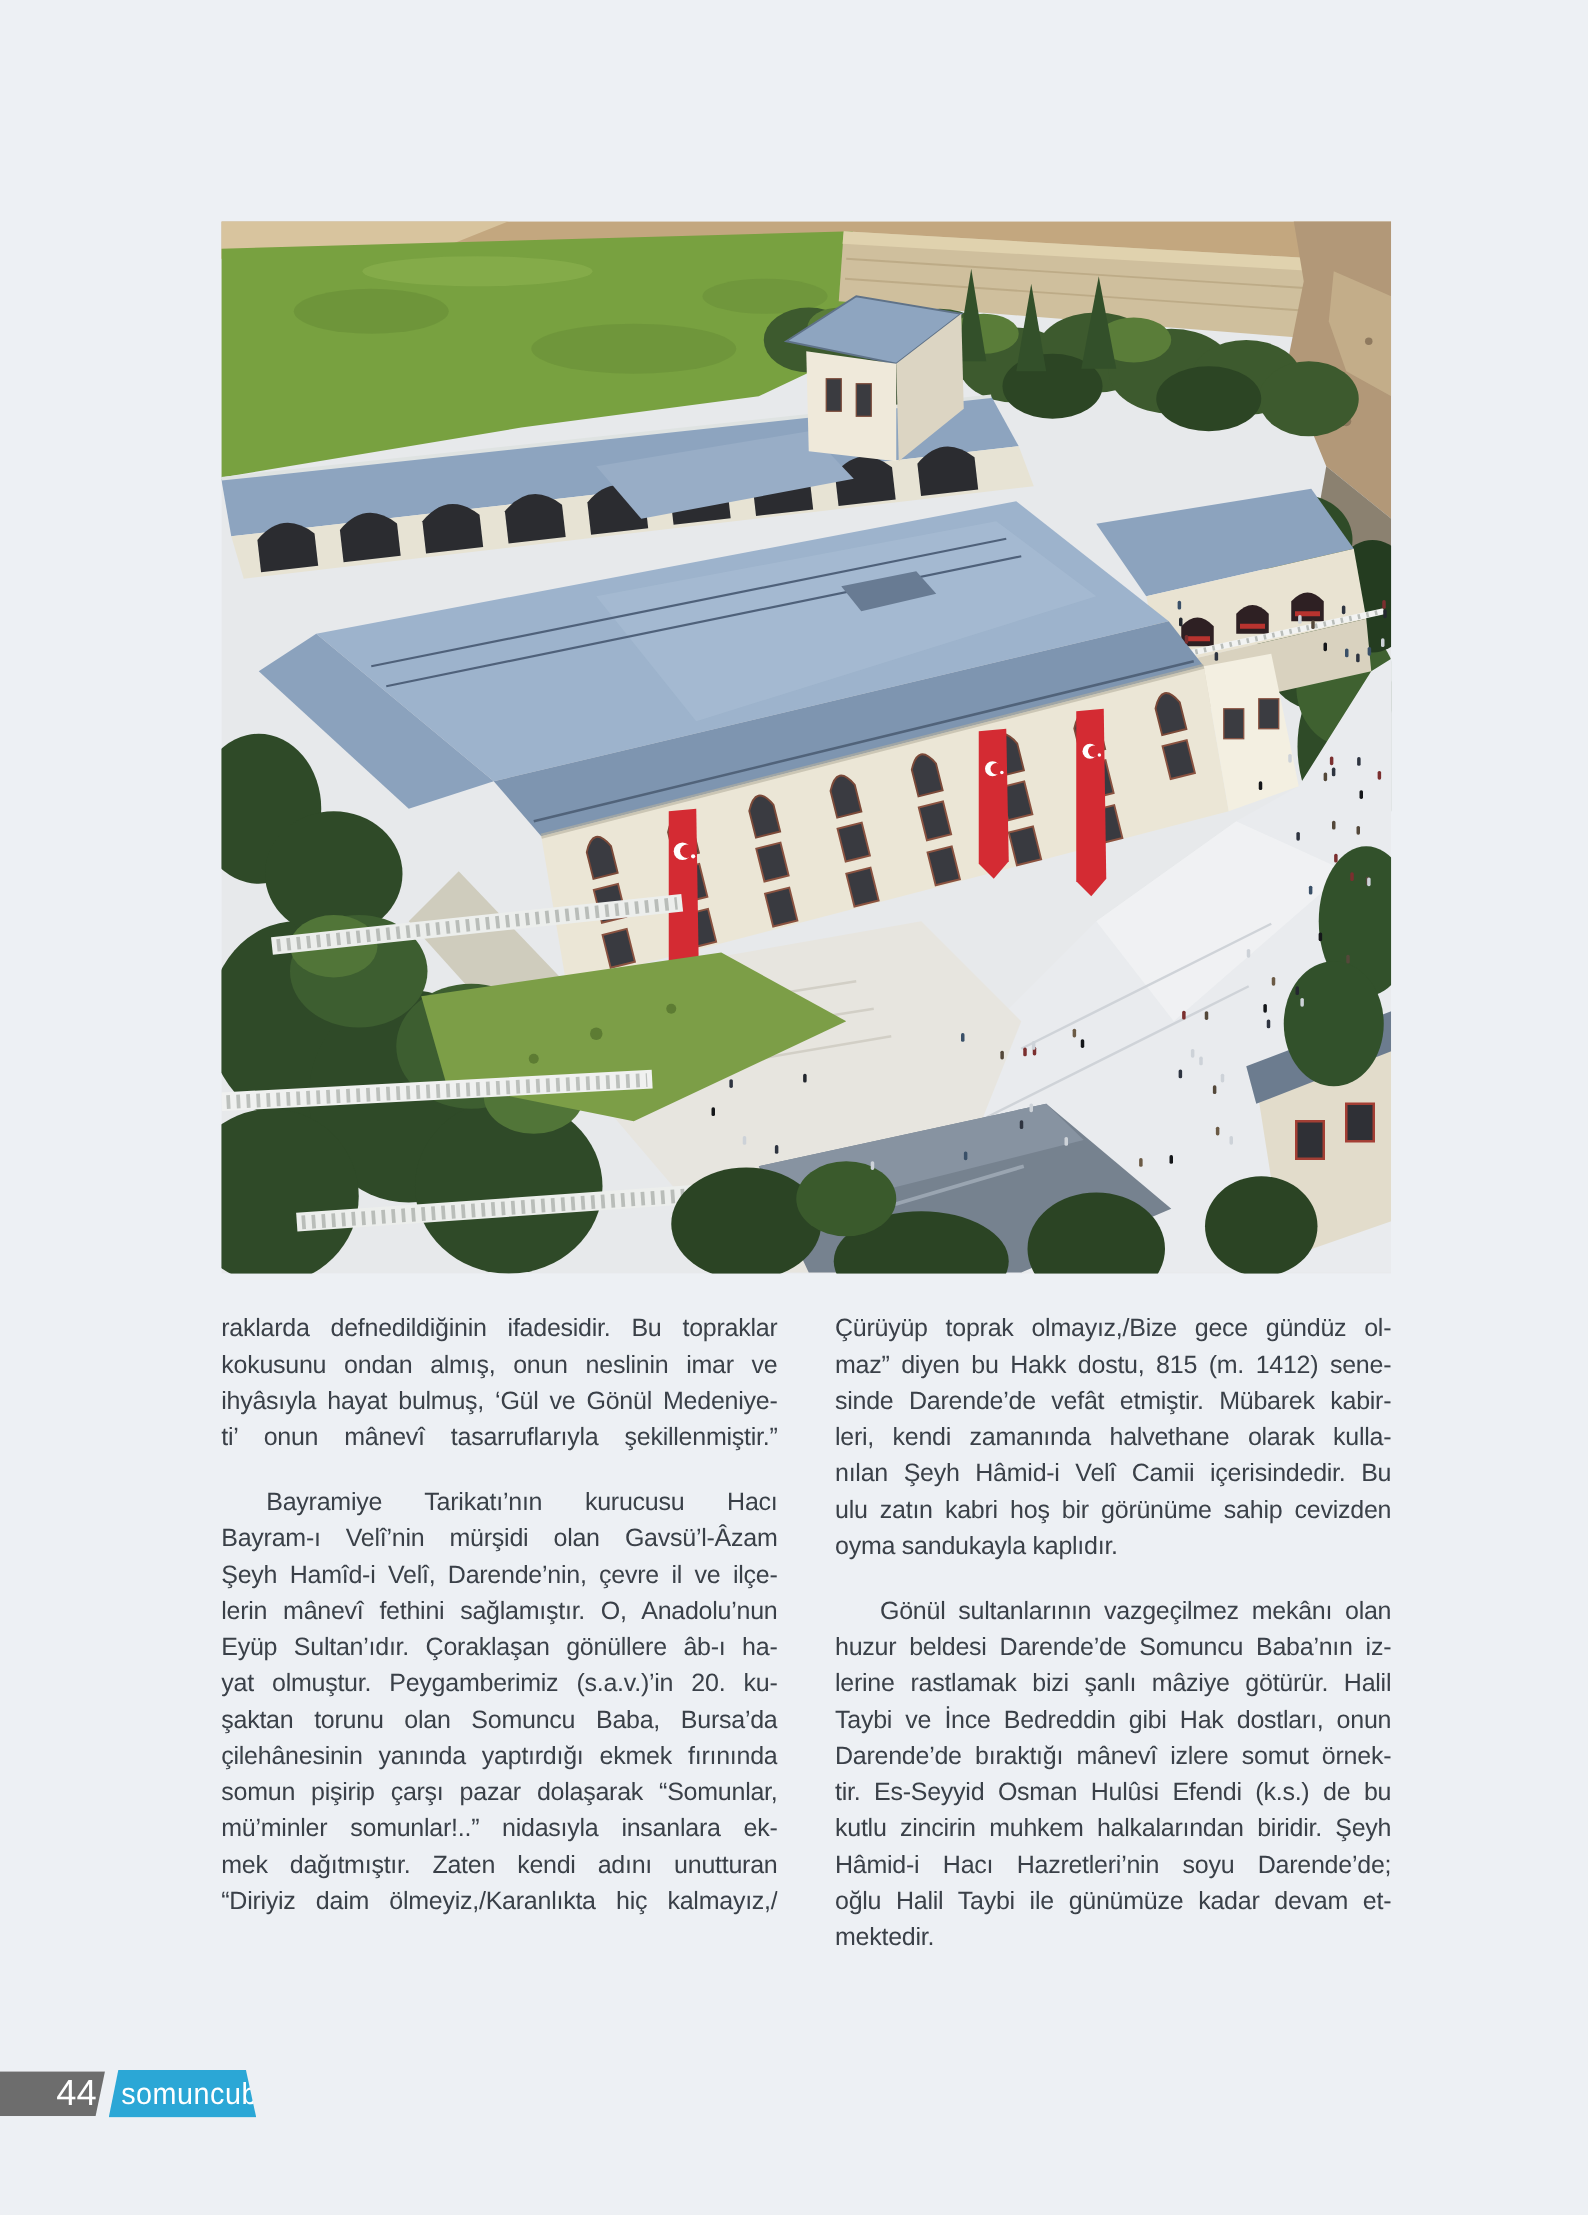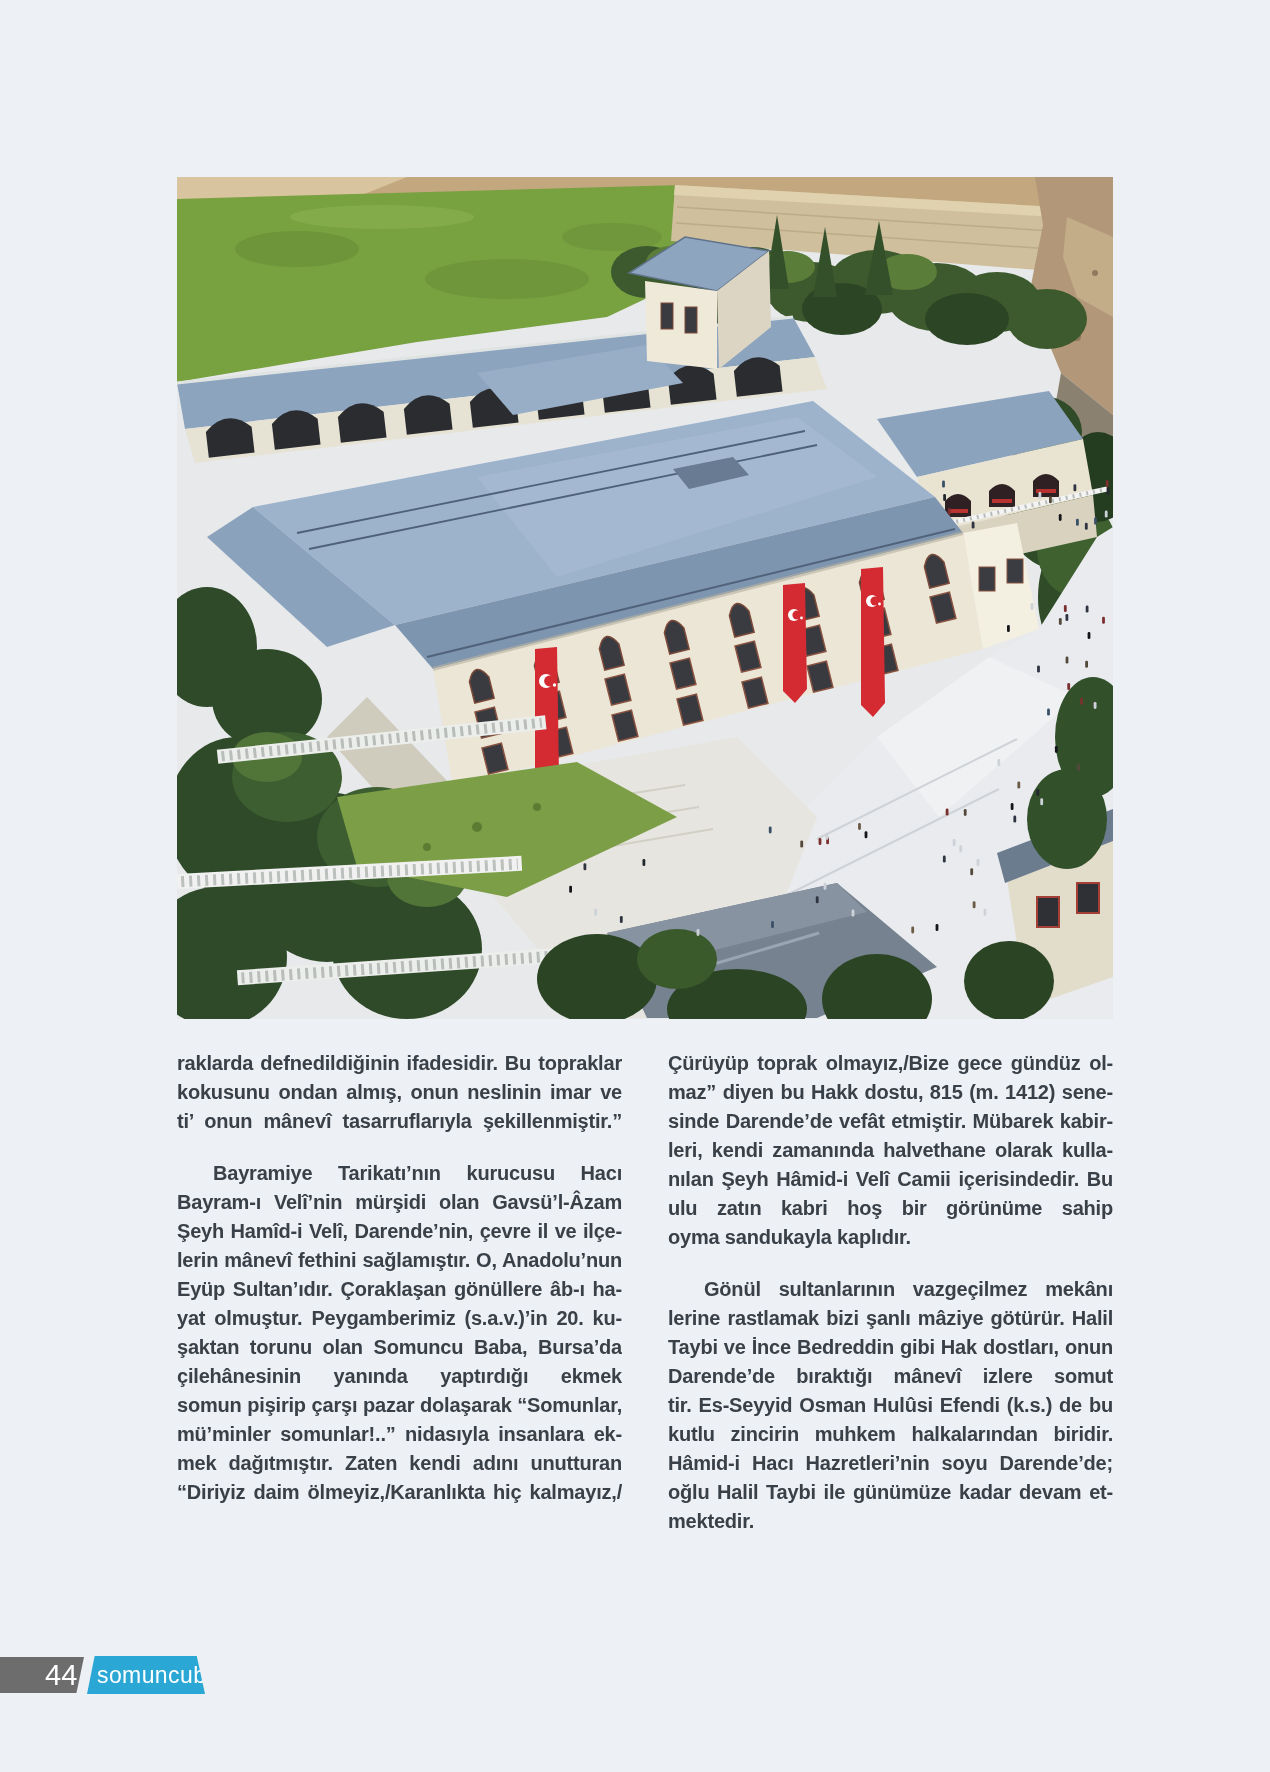--- a/index.html
+++ b/index.html
@@ -15,21 +15,21 @@
   }
   .photo-frame{position:absolute;left:177px;top:177px;width:936px;height:842px;overflow:hidden;}
   .photo-frame svg{display:block;width:100%;height:100%;}
   .flag{fill:var(--flag-red);}
   .article{
     position:absolute;left:177px;top:1049px;width:936px;
     display:flex;gap:46px;font-size:20px;line-height:29px;letter-spacing:-0.2px;
   }
   .col{width:445px;}
   .para{margin:0 0 23px 0;}
-  .line{height:29px;overflow:hidden;text-align:justify;text-align-last:justify;font-weight:bold;}
+  .line{height:29px;overflow:hidden;text-align:justify;text-align-last:justify;}
   .line.last{text-align-last:left;}
   .para.indent .line:first-child{text-indent:36px;}
   .footer-gray{
     position:absolute;left:0;top:1657px;width:84px;height:36px;background:var(--bar-gray);
     clip-path:polygon(0 0,100% 0,91% 100%,0 100%);
     color:#fff;font-size:29px;line-height:36px;text-align:right;padding-right:13px;padding-left:45px;
   }
   .footer-blue{
     position:absolute;left:87px;top:1657px;width:118px;height:36px;background:var(--accent-blue);
     clip-path:polygon(6.5% 0,93% 0,100% 100%,0 100%);
@@ -340,20 +340,21 @@
         <rect x="442.9" y="739.0" width="2.8" height="7" rx="1.3" fill="#2e3440"></rect>
       </g>
 </svg>
 </div>
 
 <div class="article">
   <div class="col">
       <div class="para">
         <div class="line">raklarda defnedildiğinin ifadesidir. Bu topraklar</div>
         <div class="line">kokusunu ondan almış, onun neslinin imar ve</div>
+        <div class="line">ihyâsıyla hayat bulmuş, ‘Gül ve Gönül Medeniye-</div>
         <div class="line">ti’ onun mânevî tasarruflarıyla şekillenmiştir.”</div>
       </div>
       <div class="para indent">
         <div class="line">Bayramiye Tarikatı’nın kurucusu Hacı</div>
         <div class="line">Bayram-ı Velî’nin mürşidi olan Gavsü’l-Âzam</div>
         <div class="line">Şeyh Hamîd-i Velî, Darende’nin, çevre il ve ilçe-</div>
         <div class="line">lerin mânevî fethini sağlamıştır. O, Anadolu’nun</div>
         <div class="line">Eyüp Sultan’ıdır. Çoraklaşan gönüllere âb-ı ha-</div>
         <div class="line">yat olmuştur. Peygamberimiz (s.a.v.)’in 20. ku-</div>
         <div class="line">şaktan torunu olan Somuncu Baba, Bursa’da</div>
@@ -369,20 +370,21 @@
         <div class="line">Çürüyüp toprak olmayız,/Bize gece gündüz ol-</div>
         <div class="line">maz” diyen bu Hakk dostu, 815 (m. 1412) sene-</div>
         <div class="line">sinde Darende’de vefât etmiştir. Mübarek kabir-</div>
         <div class="line">leri, kendi zamanında halvethane olarak kulla-</div>
         <div class="line">nılan Şeyh Hâmid-i Velî Camii içerisindedir. Bu</div>
         <div class="line">ulu zatın kabri hoş bir görünüme sahip cevizden</div>
         <div class="line last">oyma sandukayla kaplıdır.</div>
       </div>
       <div class="para indent">
         <div class="line">Gönül sultanlarının vazgeçilmez mekânı olan</div>
+        <div class="line">huzur beldesi Darende’de Somuncu Baba’nın iz-</div>
         <div class="line">lerine rastlamak bizi şanlı mâziye götürür. Halil</div>
         <div class="line">Taybi ve İnce Bedreddin gibi Hak dostları, onun</div>
         <div class="line">Darende’de bıraktığı mânevî izlere somut örnek-</div>
         <div class="line">tir. Es-Seyyid Osman Hulûsi Efendi (k.s.) de bu</div>
         <div class="line">kutlu zincirin muhkem halkalarından biridir. Şeyh</div>
         <div class="line">Hâmid-i Hacı Hazretleri’nin soyu Darende’de;</div>
         <div class="line">oğlu Halil Taybi ile günümüze kadar devam et-</div>
         <div class="line last">mektedir.</div>
       </div>
     </div>

